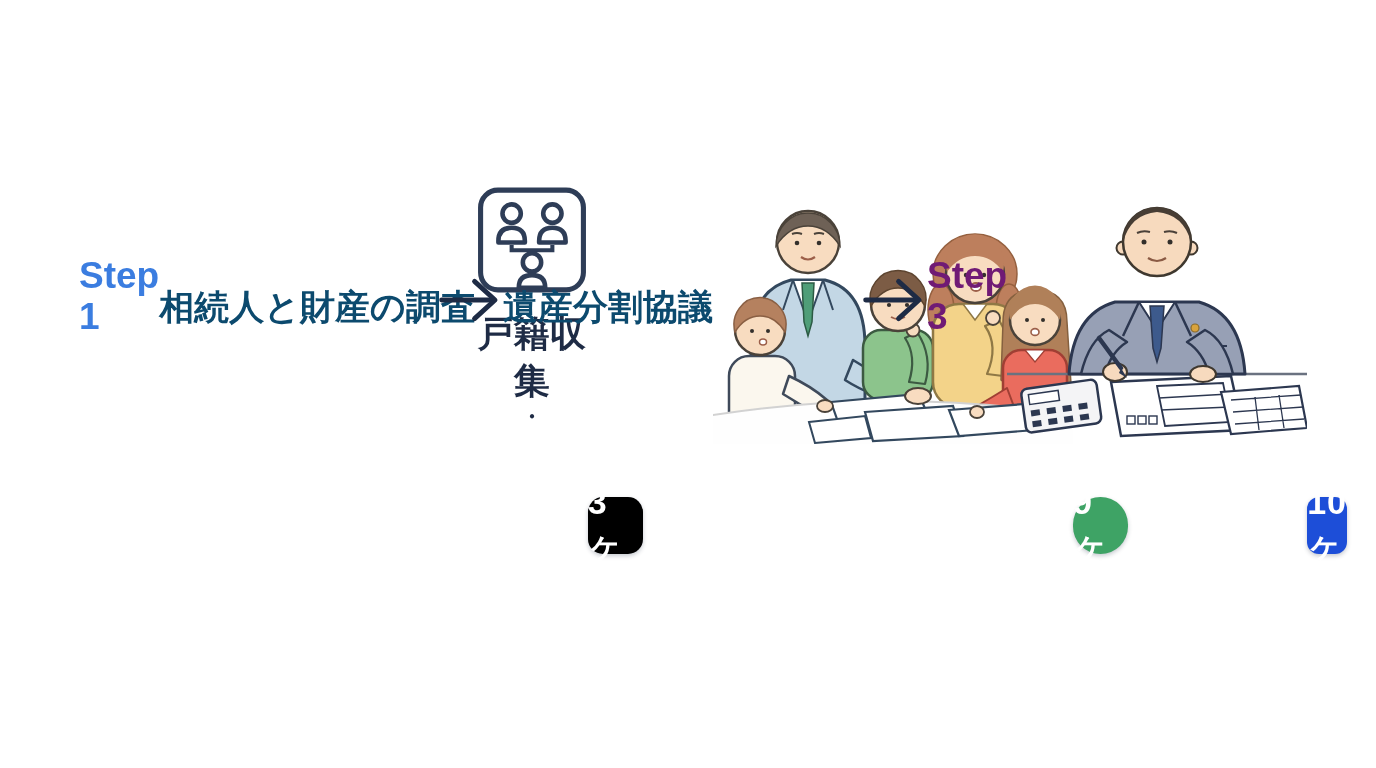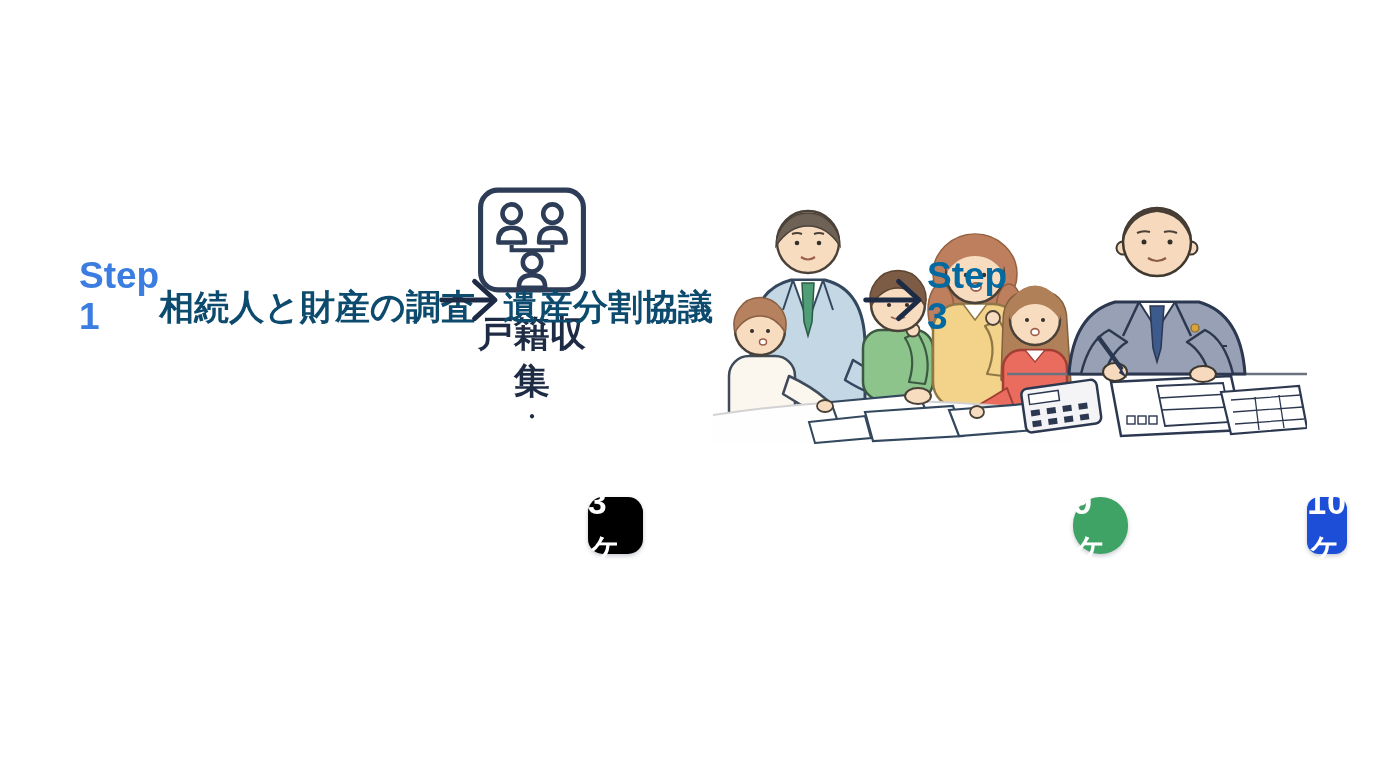--- a/index.html
+++ b/index.html
@@ -47,21 +47,21 @@
     padding-top: 212px;
   }
   .step-label {
     font-size: 37px;
     font-weight: 800;
     line-height: 1.1;
     margin-bottom: 20px;
   }
   .step-label.s1 { color: #3b7de0; }
   .step-label.s2 { color: #3da263; }
-  .step-label.s3 { color: #0369a1; }
+  .step-label.s3 { color: #701a75; }
   .step-subtitle {
     font-size: 35px;
     font-weight: 800;
     color: #0c4a6e;
     line-height: 1.1;
     white-space: nowrap;
   }
   .visual {
     flex: 1;
     width: 100%;

